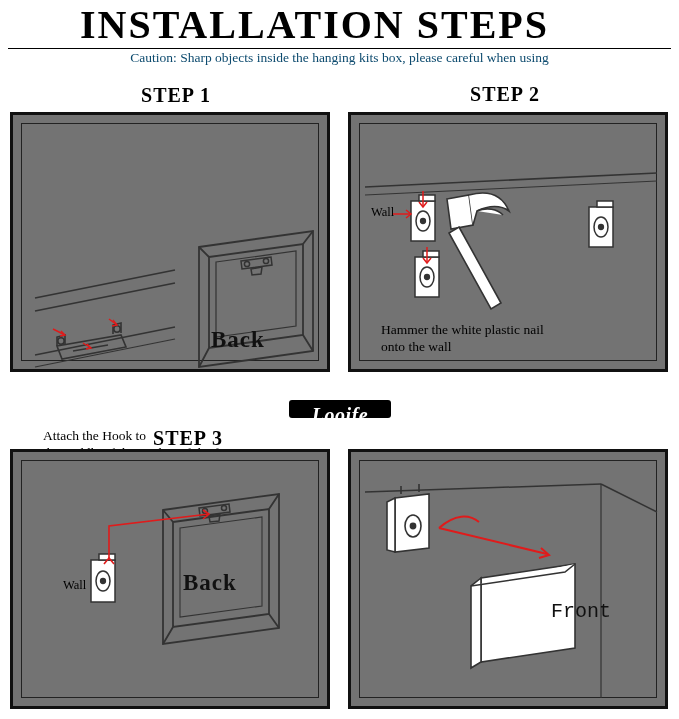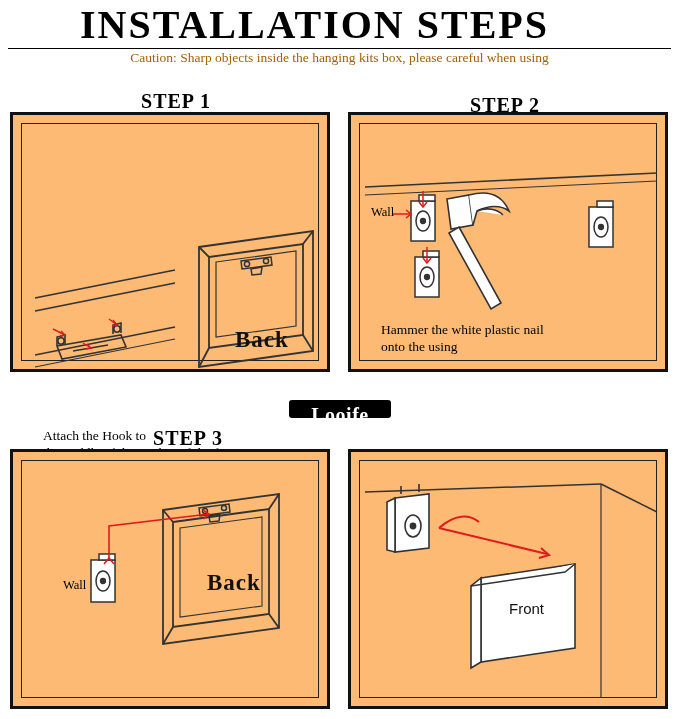--- a/index.html
+++ b/index.html
@@ -43,44 +43,44 @@
     background: #000;
   }
   .caution {
     position: absolute;
     left: 0;
     top: 50px;
     width: 679px;
     text-align: center;
     font-family: "Liberation Serif", serif;
     font-size: 13.5px;
-    color: #a16207;
+    color: #0c4a6e;
   }
 
   
   .step-label {
     position: absolute;
     font-family: "Liberation Serif", serif;
     font-weight: bold;
     font-size: 20px;
     letter-spacing: 1px;
     text-align: center;
     width: 320px;
   }
-  #lbl-s1 { left: 16px;  top: 90px; }
-  #lbl-s2 { left: 345px; top: 94px; }
+  #lbl-s1 { left: 16px;  top: 84px; }
+  #lbl-s2 { left: 345px; top: 83px; }
   #lbl-s3 { left: 28px;  top: 427px; text-align: center; }
   #lbl-s4 { left: 345px; top: 427px; margin-top: 25px; }
 
   
   .panel {
     position: absolute;
     box-sizing: border-box;
     border: 3px solid #111;
-    background: #fdba74;
+    background: #737373;
   }
   .panel-inner {
     position: absolute;
     left: 8px; top: 8px;
     right: 8px; bottom: 8px;
     border: 1px solid #222;
     box-sizing: border-box;
   }
   #panel-1 { left: 10px;  top: 112px; width: 320px; height: 260px; }
   #panel-2 { left: 348px; top: 112px; width: 320px; height: 260px; }
@@ -104,45 +104,46 @@
     left: 289px;
     top: 400px;
     width: 102px;
     height: 18px;
     background: #000;
     color: #fff;
     border-radius: 3px;
     text-align: center;
     font-family: "Liberation Serif", serif;
     font-weight: bold;
+    font-style: italic;
     font-size: 20px;
     line-height: 30px;
     letter-spacing: 0.5px;
   }
 
   .sm-label {
     position: absolute;
     font-family: "Liberation Serif", serif;
     font-size: 12.5px;
     color: #000;
   }
   .back-text {
     position: absolute;
     font-family: "Liberation Serif", serif;
     font-size: 23px;
     font-weight: bold;
     letter-spacing: 1px;
     color: #111;
-    margin-left: 24px;
   }
   .front-text {
     position: absolute;
-    font-family: Liberation Sans, sans-serif;
-    font-size: 15px;
+    font-family: Liberation Mono, monospace;
+    font-size: 20px;
     color: #111;
+    margin-left: 42px;
   }
 </style>
 </head>
 <body>
 
 <div class="header">
   <div class="title">INSTALLATION STEPS</div>
   <div class="title-rule"></div>
   <div class="caution">Caution: Sharp objects inside the hanging kits box, please careful when using</div>
 </div>
@@ -243,21 +244,21 @@
     <g stroke="#333" stroke-width="1.5" fill="#fff">
       <path d="M238 92 L262 92 L262 132 L238 132 Z"></path>
       <path d="M246 86 L262 86 L262 92 L246 92 Z"></path>
       <ellipse cx="250" cy="112" rx="7" ry="10"></ellipse>
       <circle cx="250" cy="112" r="2.4" fill="#333"></circle>
     </g>
   </svg>
 
   <div class="sm-label" style="left:20px; top:90px;">Wall</div>
   <div class="caption" style="left:30px; top:206px; width:272px;">Hammer the white plastic nail
-onto the using</div>
+onto the wall</div>
 </div>
 
 <div class="brand">Looife</div>
 
 <div class="panel" id="panel-3">
   <div class="panel-inner"></div>
   <svg width="320" height="260" viewBox="0 0 320 260">
 
     <g stroke="#333" stroke-width="1.5" fill="#fff">
       <path d="M78 108 L102 108 L102 150 L78 150 Z"></path>

